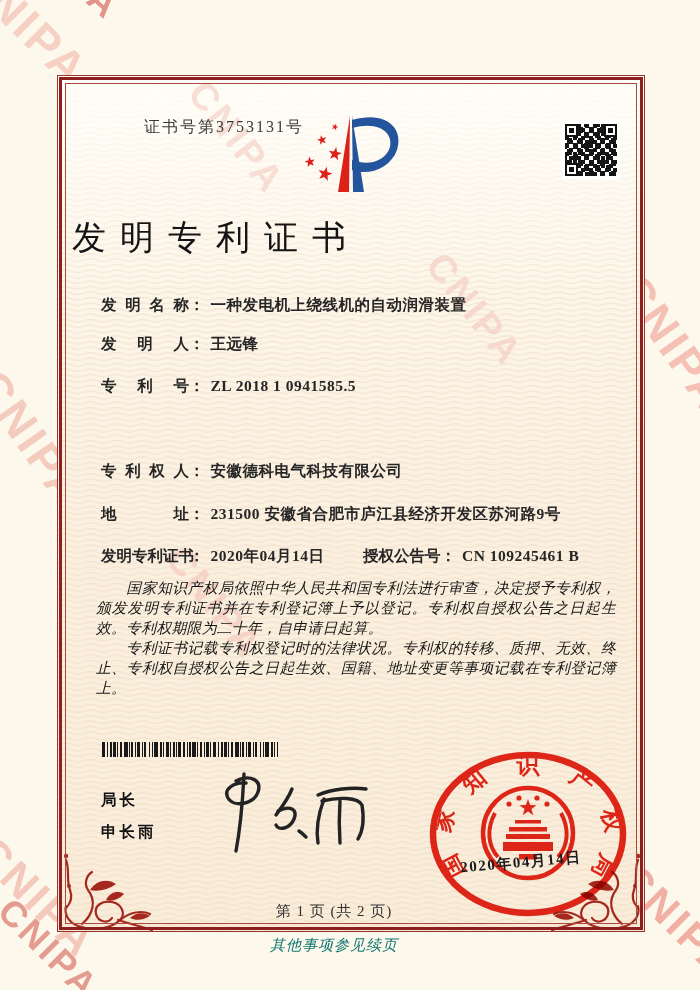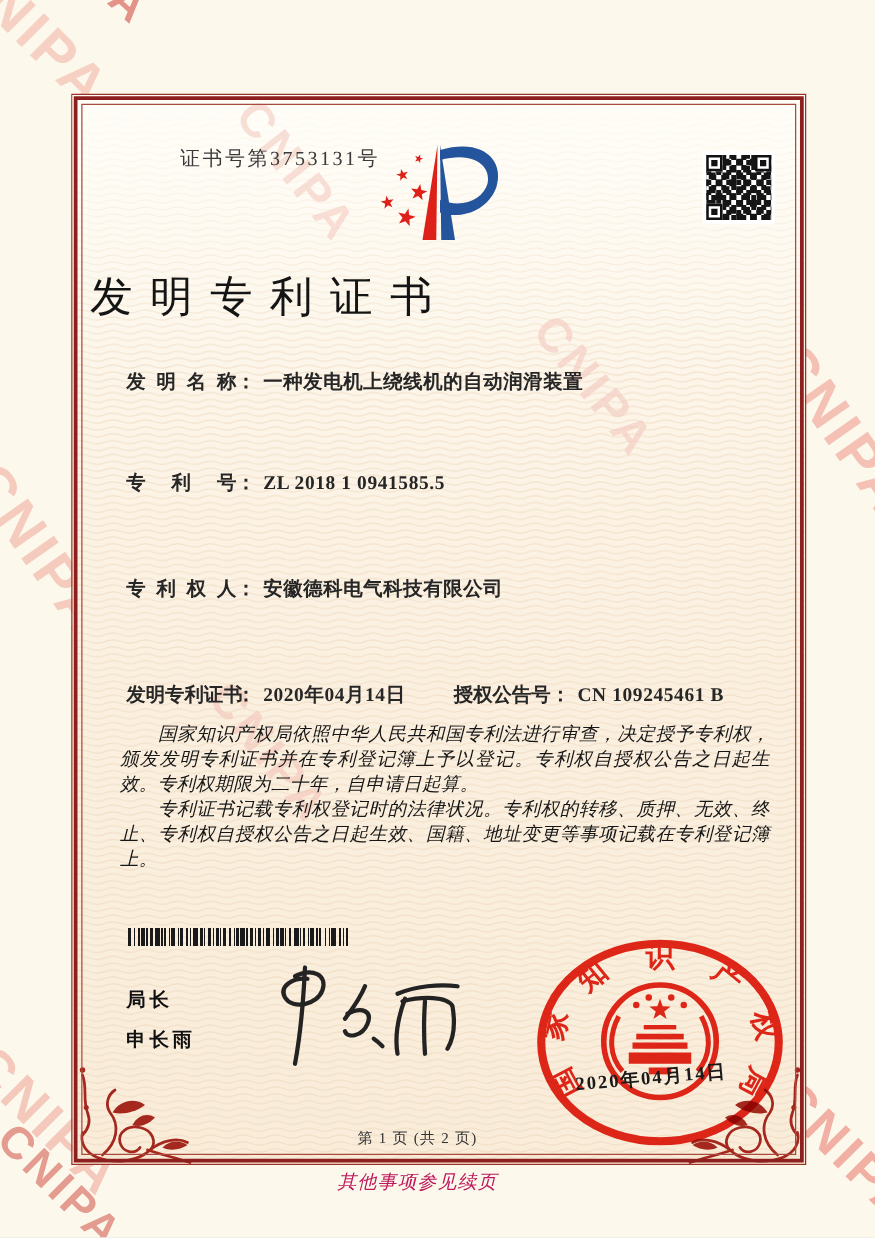--- a/index.html
+++ b/index.html
@@ -75,23 +75,23 @@
   
   .seal{position:absolute;left:367px;top:673px;width:206px;height:170px;z-index:6;
     mix-blend-mode:multiply;opacity:.95;}
   .seal-date{position:absolute;left:379px;top:777px;width:168px;z-index:7;text-align:center;
     font-size:15px;letter-spacing:1.5px;color:#1a1a1a;transform:rotate(-5deg);font-weight:600;}
   
   .fl{position:absolute;width:95px;height:92px;z-index:5;}
   .fl.bl{left:2px;top:764px;}
   .fl.br{left:491px;top:764px;transform:scaleX(-1);}
   .pageinfo{position:absolute;left:0;right:0;top:826px;z-index:4;text-align:center;
-    font-size:12px;letter-spacing:1px;color:#333;transform:translateX(-17px);}
+    font-size:15px;letter-spacing:1px;color:#333;transform:translateX(-17px);}
   .contnote{position:absolute;left:0;top:936px;width:668px;z-index:4;text-align:center;
-    font-size:15px;font-style:italic;color:#be185d;letter-spacing:1px;}
+    font-size:15px;font-style:italic;color:#0f766e;letter-spacing:1px;}
 </style>
 </head>
 <body>
 
 <div class="page">
 
   <div class="wm wm1">CNIPA</div>
   <div class="wm wm2">CNIPA</div>
   <div class="wm wm3">CNIPA</div>
   <div class="wm wm4">CNIPA</div>
@@ -137,25 +137,31 @@
         <div class="fd tr"></div>
         <div class="fd bl"></div>
       </div>
     </div>
 
     <div class="title">发明专利证书</div>
 
     <div class="frow r0">
       <span class="flabel">发明名称</span>：<span class="fvalue">一种发电机上绕线机的自动润滑装置</span>
     </div>
+    <div class="frow r1">
+      <span class="flabel">发明人</span>：<span class="fvalue">王远锋</span>
+    </div>
     <div class="frow r2">
       <span class="flabel">专利号</span>：<span class="fvalue">ZL 2018 1 0941585.5</span>
     </div>
     <div class="frow r4">
       <span class="flabel">专利权人</span>：<span class="fvalue">安徽德科电气科技有限公司</span>
+    </div>
+    <div class="frow r5">
+      <span class="flabel">地址</span>：<span class="fvalue">231500 安徽省合肥市庐江县经济开发区苏河路9号</span>
     </div>
     <div class="frow r6">
       <span class="flabel">发明专利证书</span>：<span class="fvalue">2020年04月14日</span>
       <span class="grant2"><span>授权公告号</span>：<span class="fvalue">CN 109245461 B</span></span>
     </div>
 
     <div class="bodytext">
       <p>国家知识产权局依照中华人民共和国专利法进行审查，决定授予专利权，颁发发明专利证书并在专利登记簿上予以登记。专利权自授权公告之日起生效。专利权期限为二十年，自申请日起算。</p>
       <p>专利证书记载专利权登记时的法律状况。专利权的转移、质押、无效、终止、专利权自授权公告之日起生效、国籍、地址变更等事项记载在专利登记簿上。</p>
     </div>

